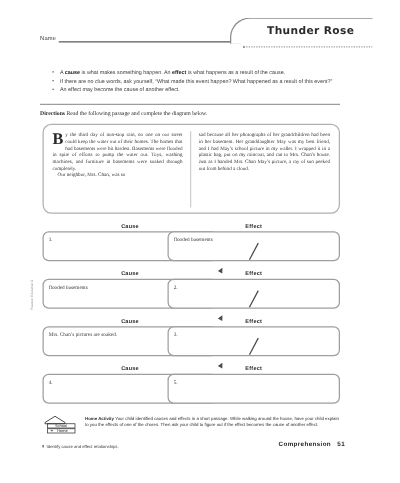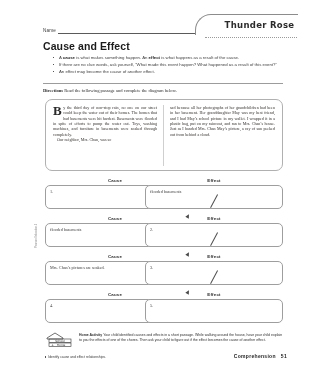--- a/index.html
+++ b/index.html
@@ -10,21 +10,21 @@
   body {
     width: 298px;
     height: 386px;
     font-family: "Liberation Sans", sans-serif;
     color: #231f20;
     position: relative;
     overflow: hidden;
   }
   .page {
     position: absolute;
-    left: 15px; top: 0;
+    left: 4px; top: 0;
     width: 298px;
     height: 280px;
     background: #fff;
   }
 
   
   .title-tab {
     position: absolute;
     right: 0;
     top: 14px;
@@ -315,21 +315,20 @@
   <div class="title-tab">
     <span>Thunder Rose</span>
   </div>
   <div class="title-tab-underline"></div>
 
   <div class="name-row">
     <div class="name-label">Name</div>
     <div class="name-line"></div>
   </div>
 
-  <div class="page-title">Cause and Effect</div>
 
   <div class="bullets">
     <div class="bullet">
       <span class="bullet-dot"></span>
       <span><span>A </span><b>cause</b><span> is what makes something happen. An </span><b>effect</b><span> is what happens as a result of the cause.</span></span>
     </div>
     <div class="bullet">
       <span class="bullet-dot"></span>
       <span><span>If there are no clue words, ask yourself, “What made this event happen? What happened as a result of this event?”</span></span>
     </div>

